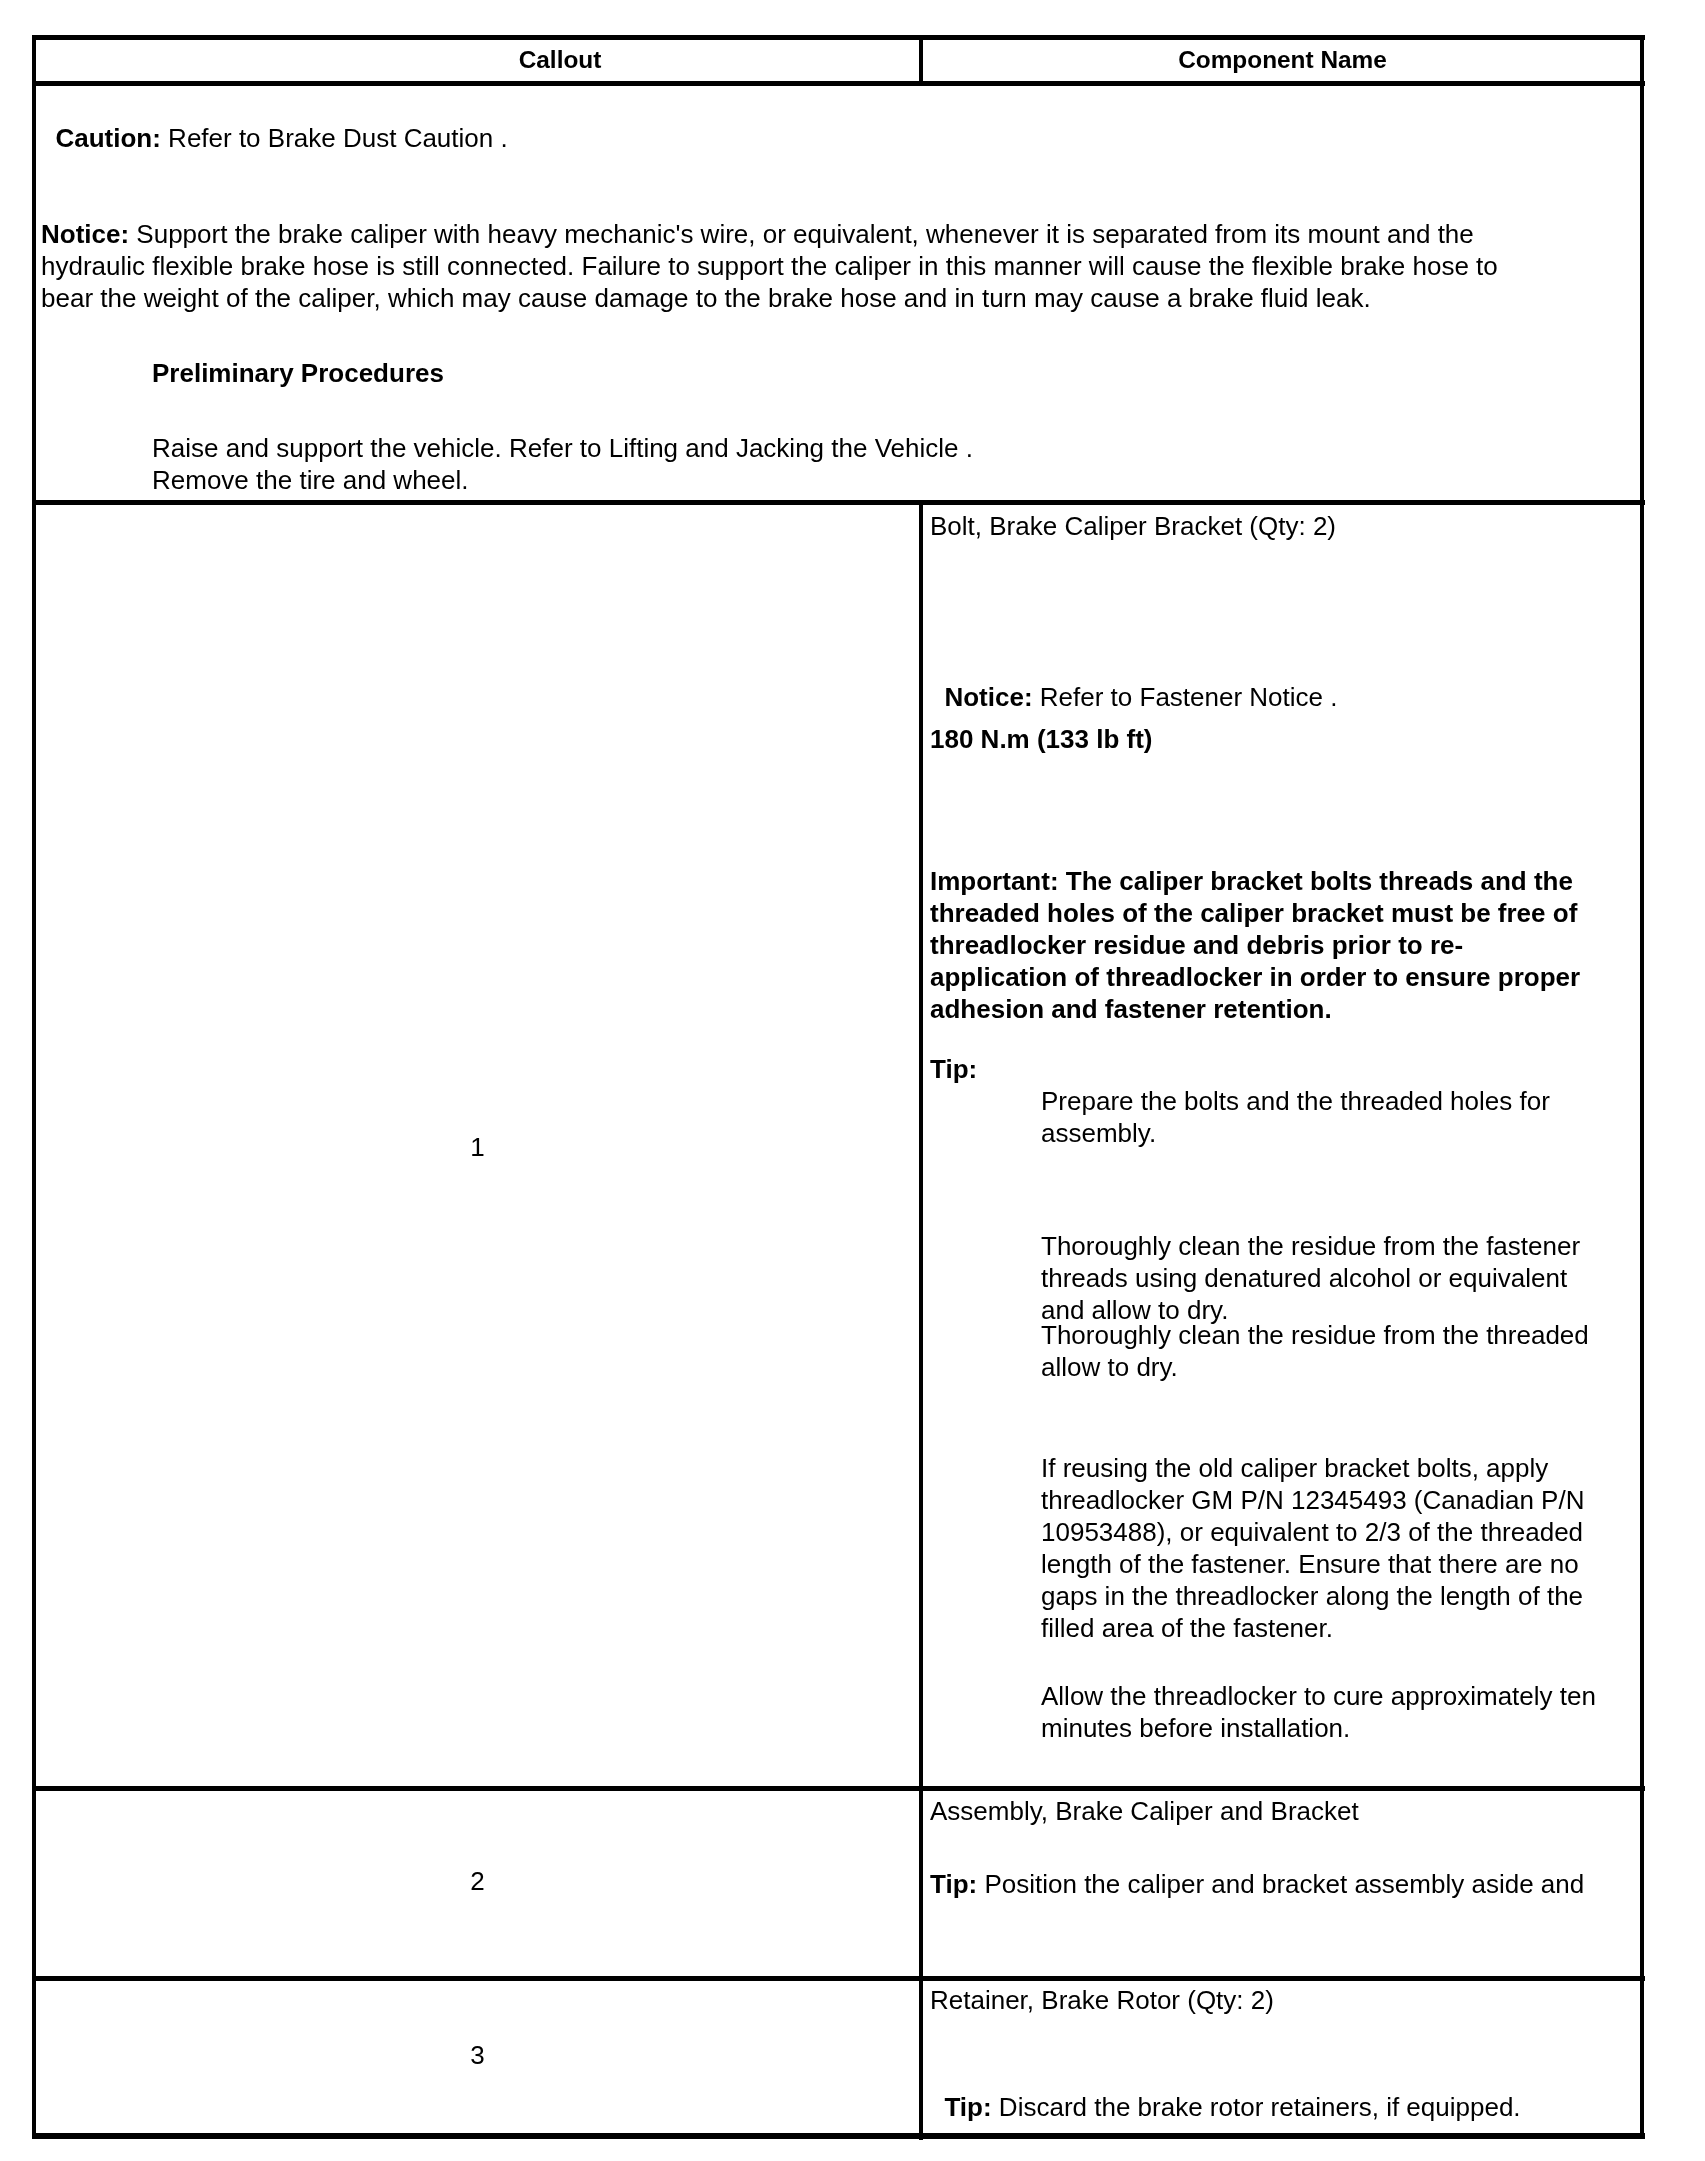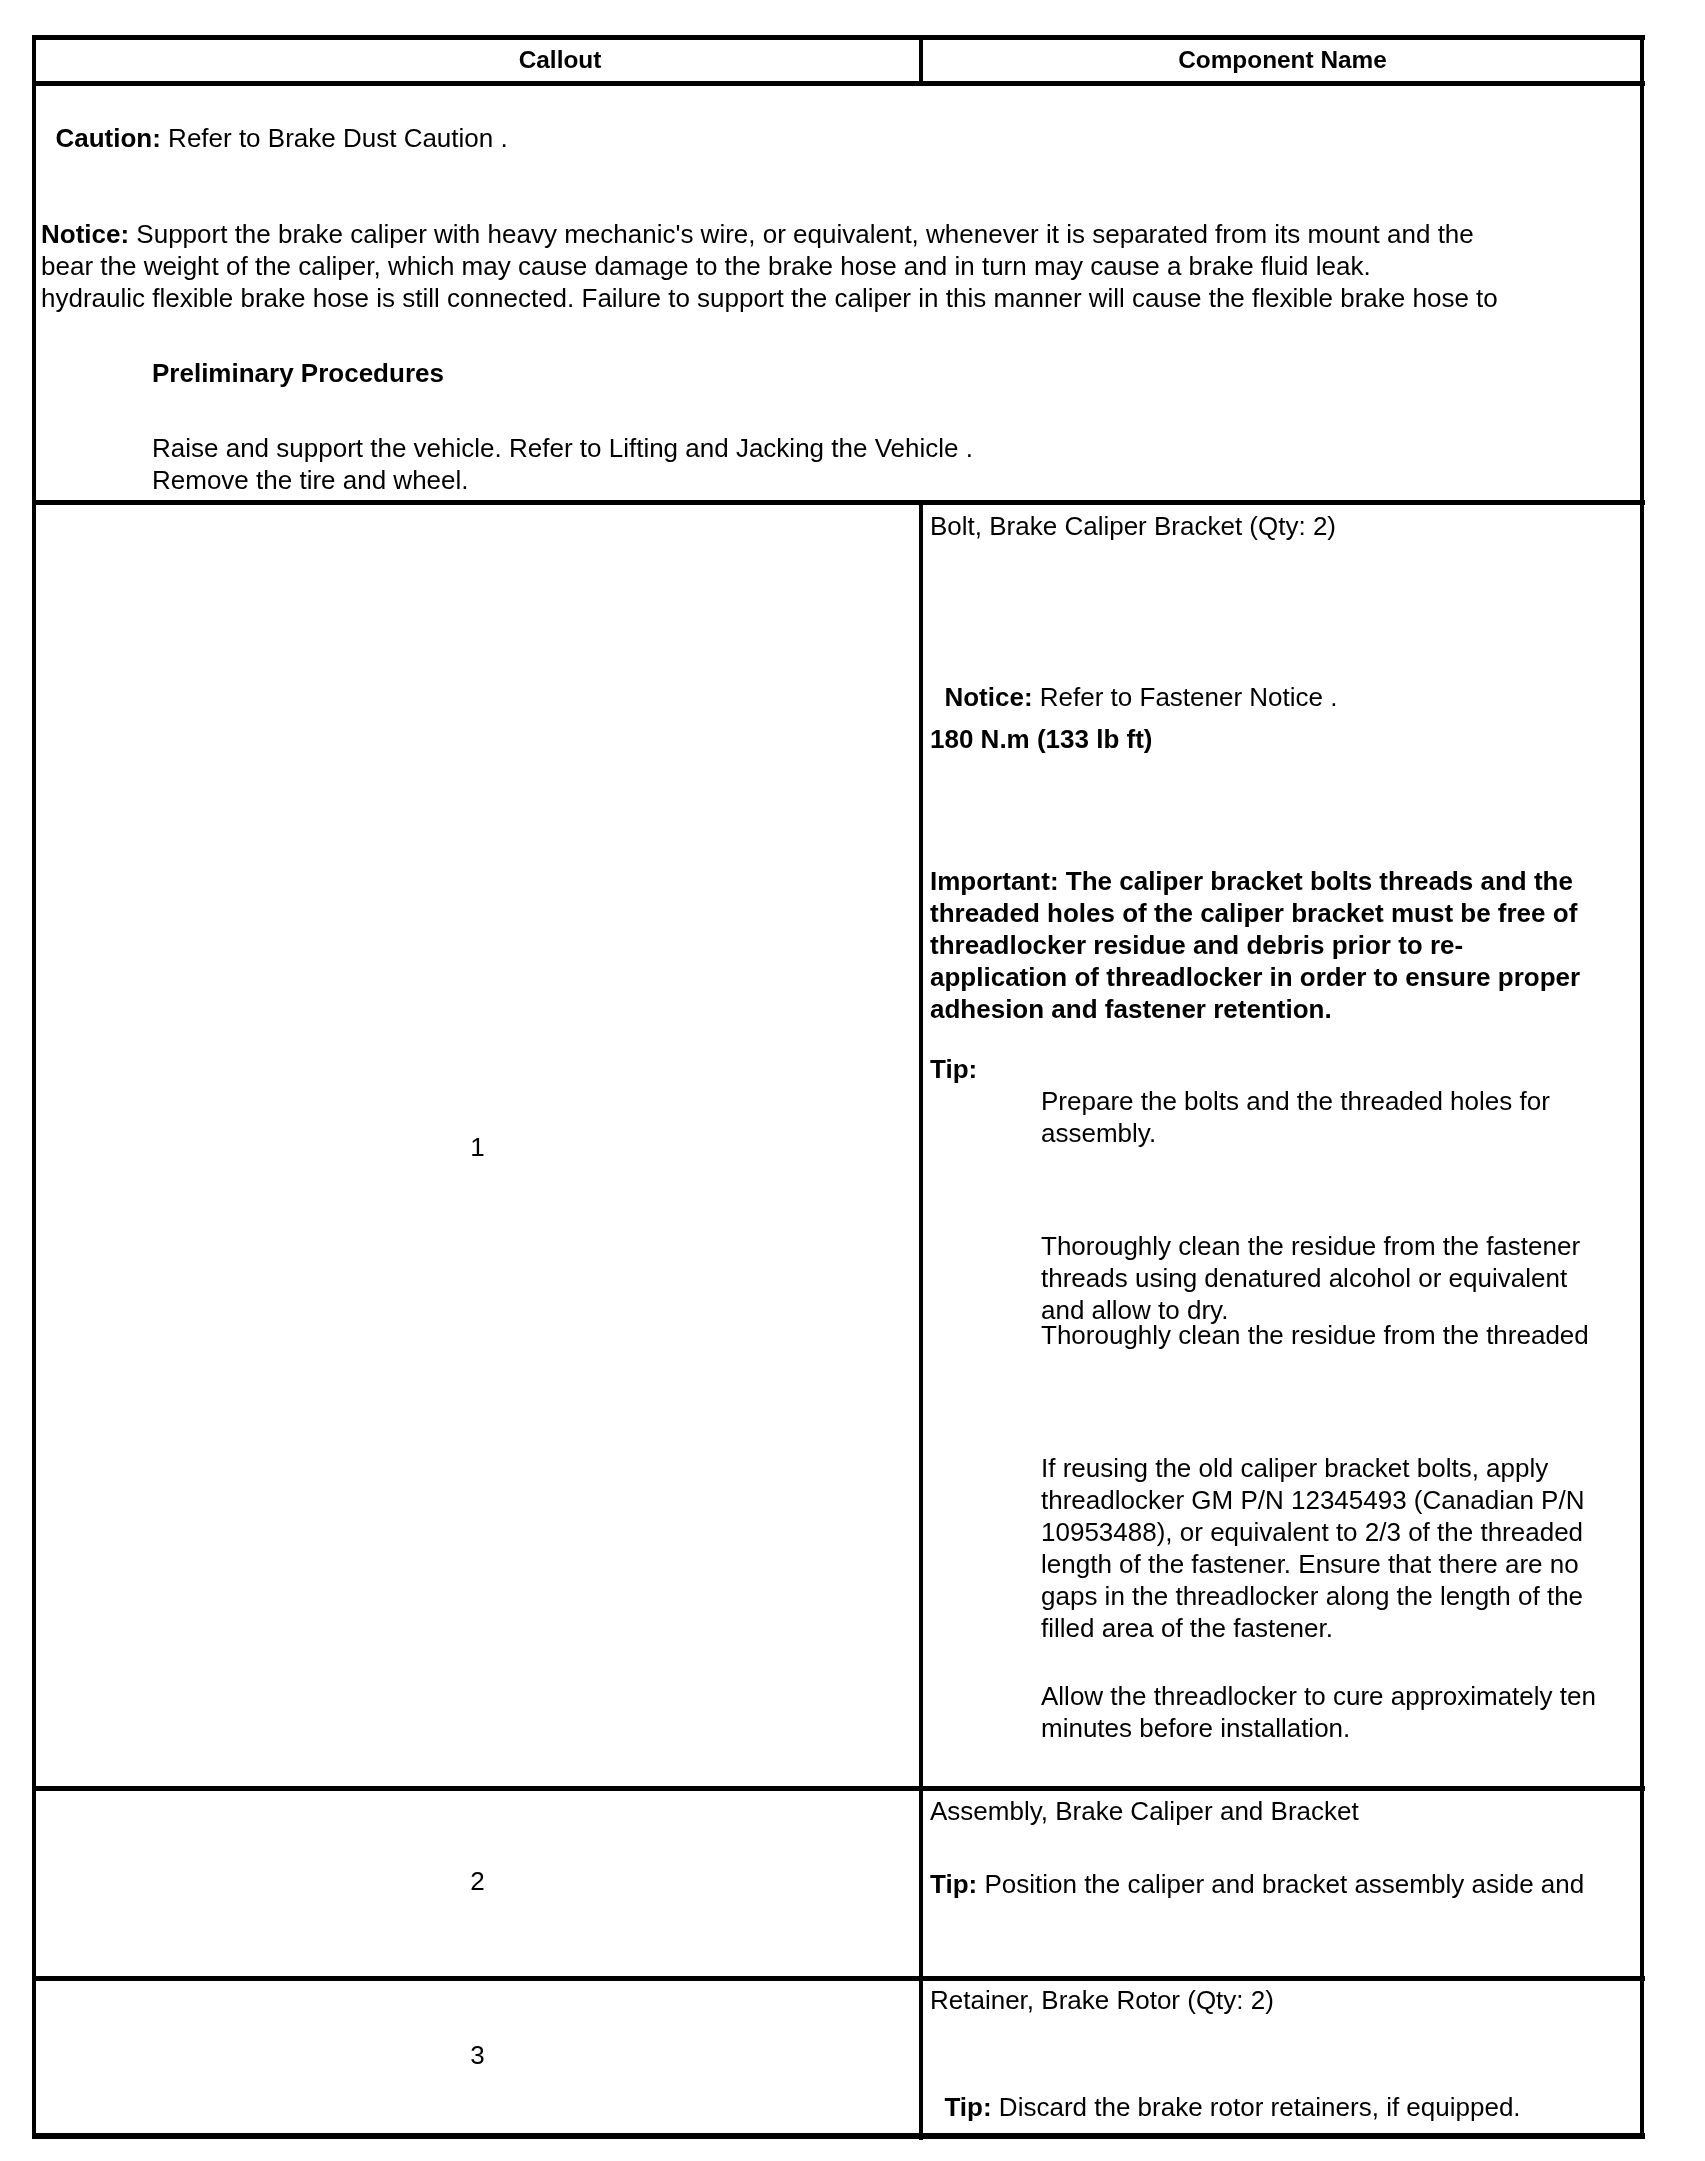--- a/index.html
+++ b/index.html
@@ -32,22 +32,22 @@
 
 <div class="hdr" style="left:36px; width:1048px; top:45px;">Callout</div>
 <div class="hdr" style="left:924px; width:717px; top:45px;">Component Name</div>
 
 <div class="t" style="left:41px; top:90px;">
   <span class="b">Caution:</span><span> Refer to Brake Dust Caution .</span>
 </div>
 
 <div class="block" style="left:41px; top:218px;">
   <span class="ln"><span class="b">Notice:</span><span> Support the brake caliper with heavy mechanic's wire, or equivalent, whenever it is separated from its mount and the</span></span>
+  <span class="ln">hydraulic flexible brake hose is still connected. Failure to support the caliper in this manner will cause the flexible brake hose to</span>
   <span class="ln">bear the weight of the caliper, which may cause damage to the brake hose and in turn may cause a brake fluid leak.</span>
-  <span class="ln">hydraulic flexible brake hose is still connected. Failure to support the caliper in this manner will cause the flexible brake hose to</span>
 </div>
 
 <div class="t b" style="left:152px; top:357px;">Preliminary Procedures</div>
 
 <div class="block" style="left:152px; top:432px;">
   <span class="ln">Raise and support the vehicle. Refer to Lifting and Jacking the Vehicle .</span>
   <span class="ln">Remove the tire and wheel.</span>
 </div>
 
 <div class="callout" style="left:36px; width:883px; top:1131px;">1</div>
@@ -76,20 +76,21 @@
 </div>
 
 <div class="block" style="left:1041px; top:1230px;">
   <span class="ln">Thoroughly clean the residue from the fastener</span>
   <span class="ln">threads using denatured alcohol or equivalent</span>
   <span class="ln">and allow to dry.</span>
 </div>
 
 <div class="block" style="left:1041px; top:1319px;">
   <span class="ln">Thoroughly clean the residue from the threaded</span>
+  <span class="ln">allow to dry.</span>
 </div>
 
 <div class="block" style="left:1041px; top:1452px;">
   <span class="ln">If reusing the old caliper bracket bolts, apply</span>
   <span class="ln">threadlocker GM P/N 12345493 (Canadian P/N</span>
   <span class="ln">10953488), or equivalent to 2/3 of the threaded</span>
   <span class="ln">length of the fastener. Ensure that there are no</span>
   <span class="ln">gaps in the threadlocker along the length of the</span>
   <span class="ln">filled area of the fastener.</span>
 </div>

